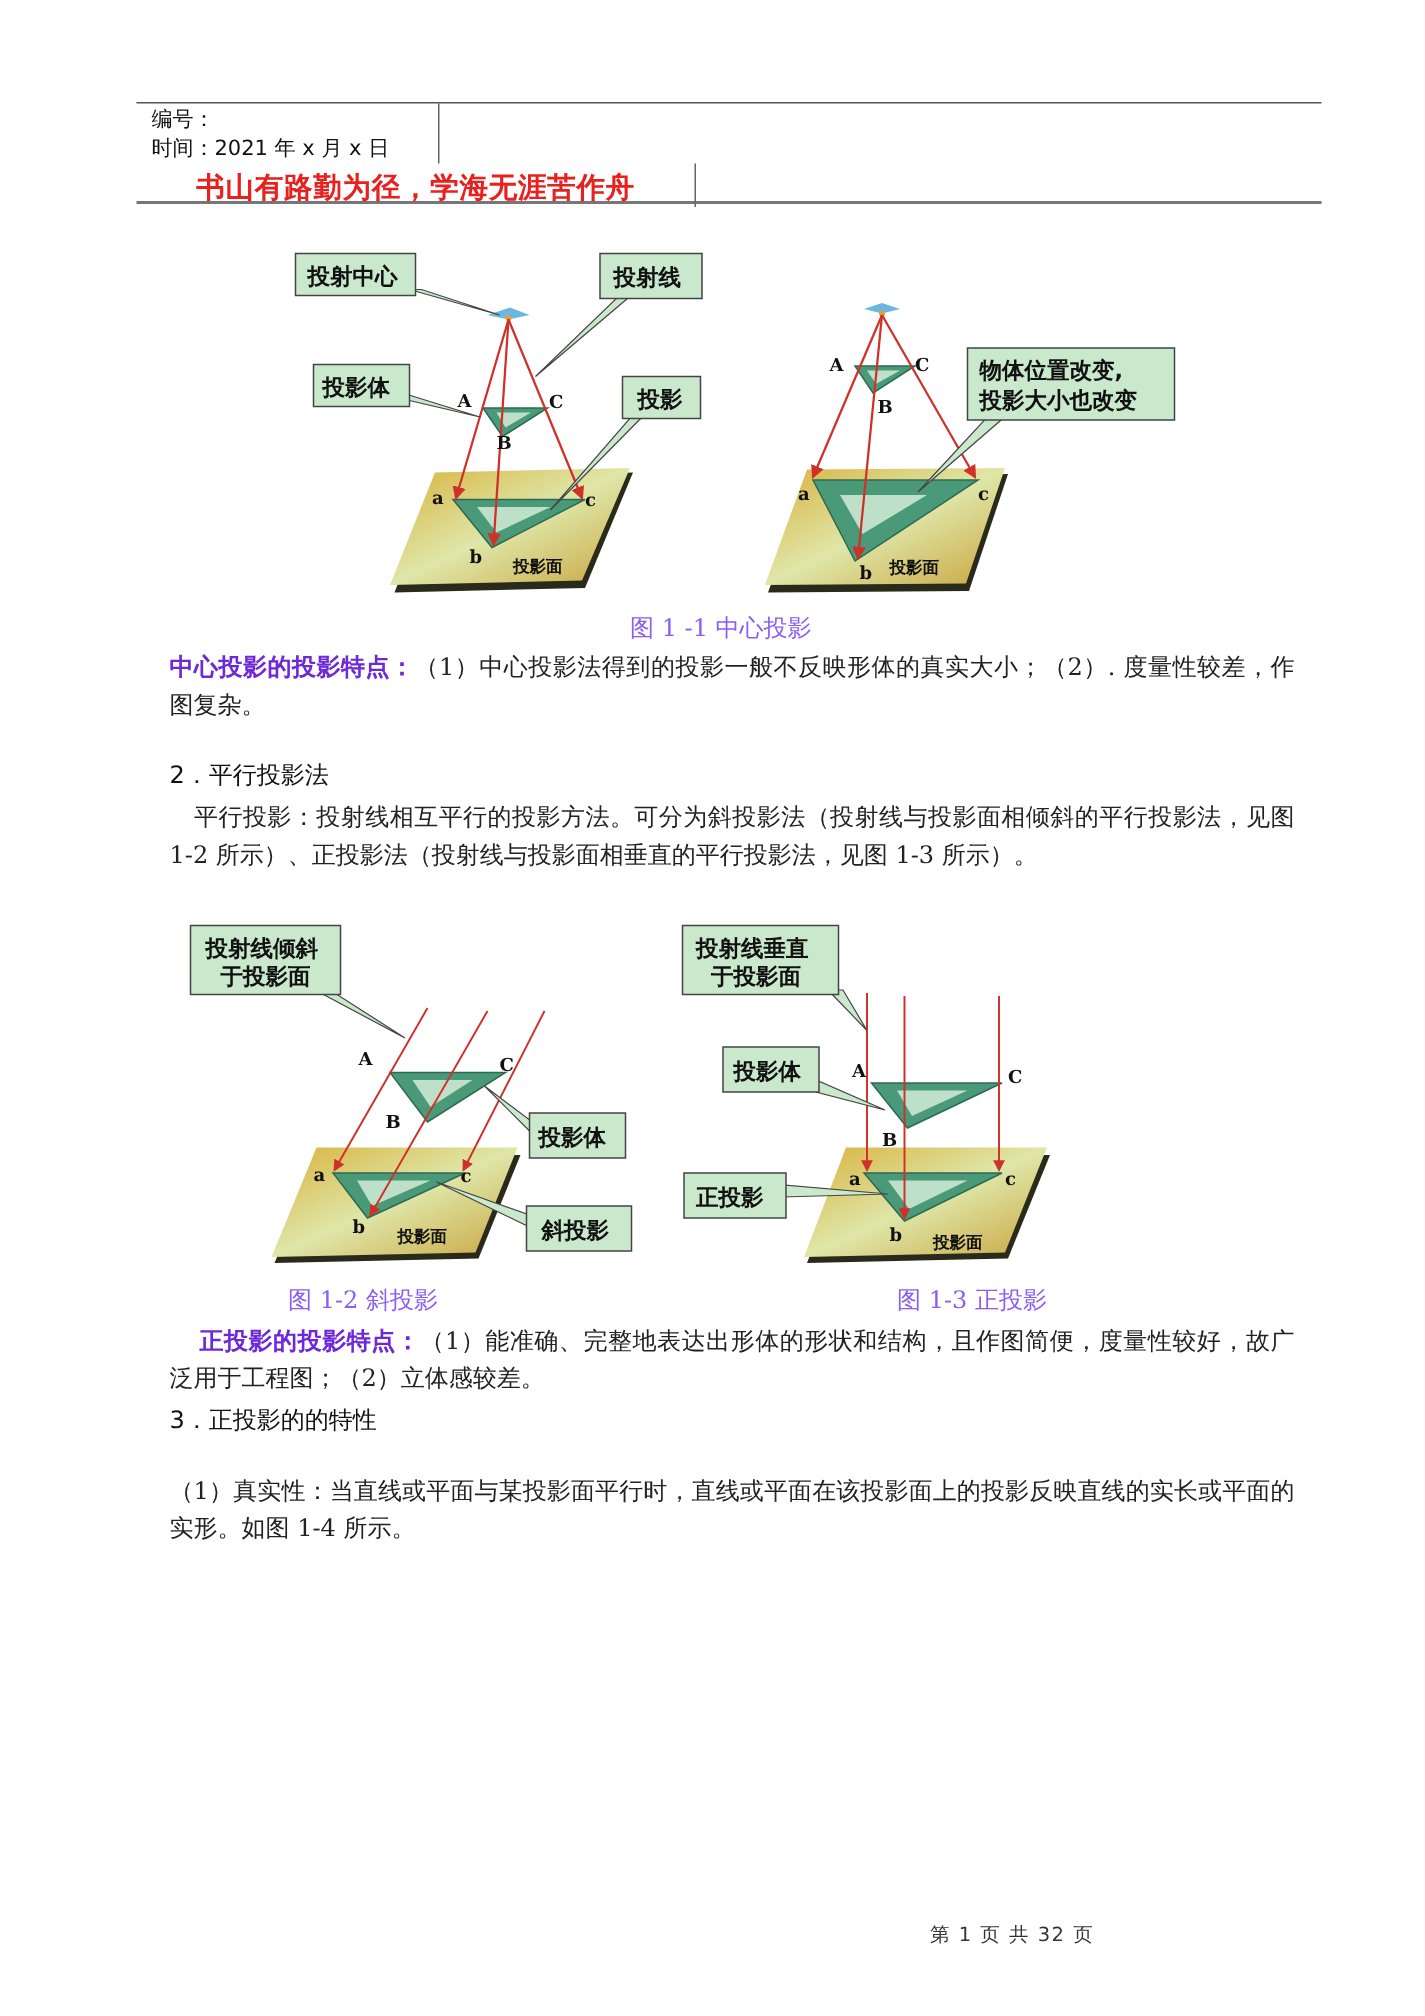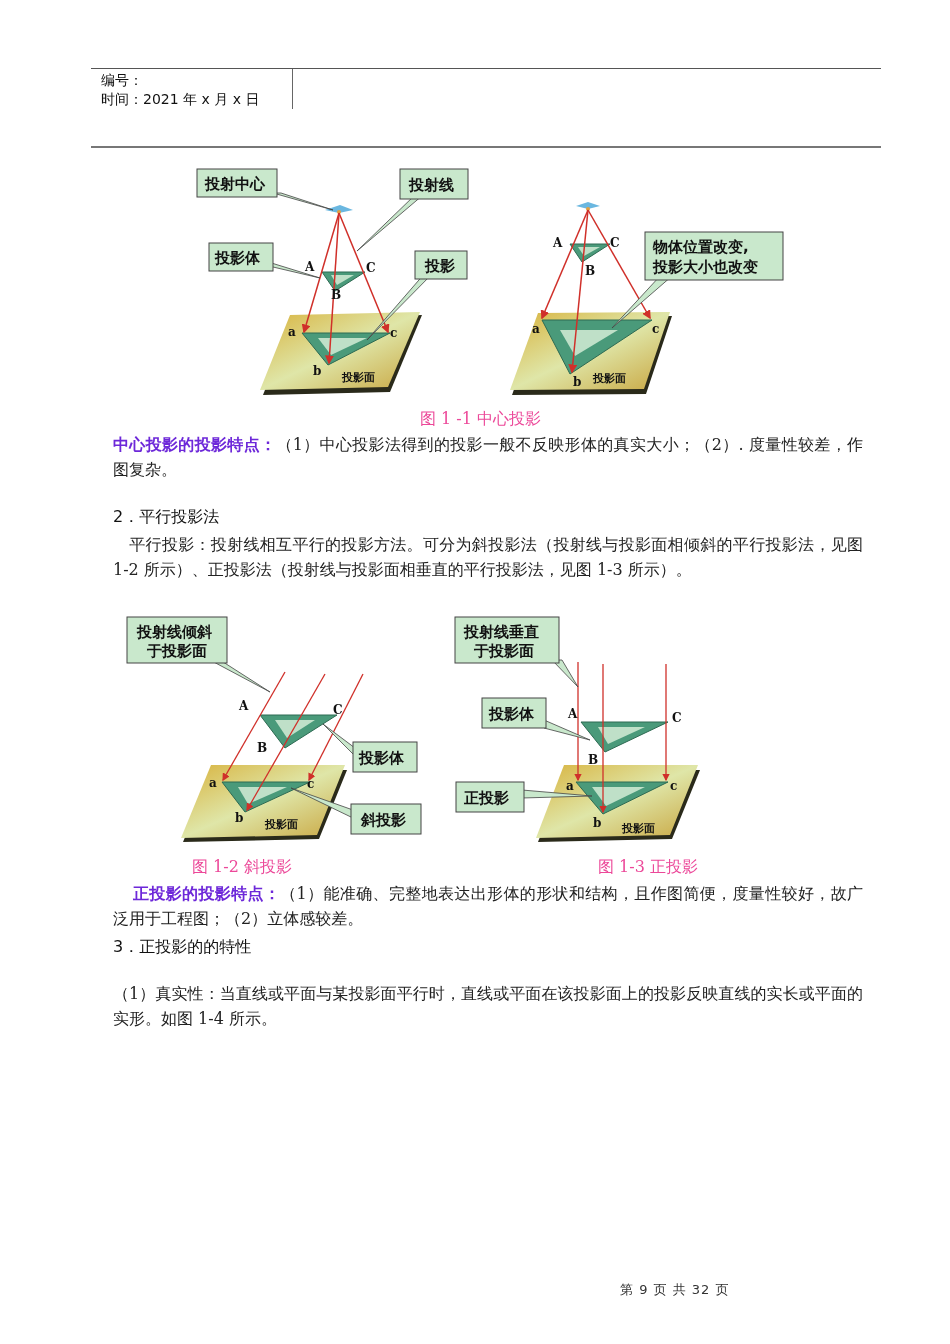--- a/index.html
+++ b/index.html
@@ -1,42 +1,43 @@
 <!DOCTYPE html>
 <html><head>
 <meta charset="utf-8">
 <style>
   * { margin: 0; padding: 0; box-sizing: border-box; }
   html, body { width: 950px; height: 1344px; background: #ffffff; }
   body { position: relative; font-family: "DejaVu Serif", "Liberation Serif", serif; color: #111; overflow: hidden; }
 
-  .header { position: absolute; left: 91px; top: 68px; width: 790px; height: 80px; border-top: 1.5px solid #555; border-bottom: 2px solid #777; display: flex; flex-direction: column; }
+  .header { position: absolute; left: 91px; top: 68px; width: 790px; height: 68px; border-top: 1.5px solid #555; border-bottom: 2px solid #777; display: flex; flex-direction: column; }
   .h-left { width: 202px; border-right: 1px solid #666; padding: 2px 0 0 10px; font-family: "DejaVu Sans", sans-serif; font-size: 14px; line-height: 19px; }
   .h-mid { width: 373px; border-right: 1px solid #666; display: flex; align-items: center; justify-content: center; color: #e8211f; font-family: "DejaVu Sans", sans-serif; font-size: 19px; font-weight: bold; letter-spacing: 0.5px; padding-top: 3px; }
   .h-right { flex: 1; display: flex; align-items: center; padding-left: 10px; font-family: "DejaVu Sans", sans-serif; font-size: 14px; padding-top: 3px; }
 
   .fig { position: absolute; }
-  .caption { position: absolute; font-size: 16px; line-height: 20px; color: #ec4899; }
+  .caption { position: absolute; font-size: 16px; line-height: 20px; color: #8b5cf6; }
   .para { position: absolute; left: 113px; width: 750px; font-size: 16px; line-height: 25px; color: #222; text-align: justify; }
   .bold { font-weight: bold; font-family: "DejaVu Sans", sans-serif; color: #6d28d9; }
   .heading { position: absolute; left: 113px; font-size: 16px; font-weight: normal; font-family: "DejaVu Sans", sans-serif; color: #111; }
   .footer { position: absolute; left: 620px; top: 1281px; font-size: 13px; color: #333; font-family: "DejaVu Sans", sans-serif; letter-spacing: 1px; }
   svg text { font-family: "DejaVu Sans", sans-serif; }
   svg .lbl { font-family: "DejaVu Serif", serif; font-weight: bold; font-size: 12px; fill: #111; }
   svg .call { font-weight: bold; font-size: 15px; fill: #111; }
   svg .plane-lbl { font-weight: bold; font-size: 11px; fill: #111; }
 </style>
 </head>
 <body>
 
 <div class="header">
   <div class="h-left">
     <div>编号：</div>
     <div>时间：2021 年 x 月 x 日</div>
   </div>
+  <div class="h-mid">书山有路勤为径，学海无涯苦作舟</div>
 </div>
 
 <svg class="fig" style="left:185px; top:155px;" width="310" height="245" viewBox="0 0 310 245">
   <defs>
     <linearGradient id="pl1" x1="0" y1="0" x2="1" y2="1">
       <stop offset="0" stop-color="#d8b23c"></stop>
         <stop offset="0.5" stop-color="#dfe6a8"></stop>
         <stop offset="1" stop-color="#c9a640"></stop>
     </linearGradient>
     <marker id="ar" markerWidth="6" markerHeight="6" refX="5" refY="3" orient="auto">
@@ -210,13 +211,13 @@
 <div class="caption" style="left:192px; top:857px;text-align:right;">图 1-2 斜投影</div>
 <div class="caption" style="left:598px; top:857px;">图 1-3 正投影</div>
 
 <div class="para" style="top:881px; text-indent:20px;">
   <span class="bold">正投影的投影特点：</span><span>（1）能准确、完整地表达出形体的形状和结构，且作图简便，度量性较好，故广泛用于工程图；（2）立体感较差。</span>
 </div>
 
 <div class="heading" style="top:937px;">3．正投影的的特性</div>
 <div class="para" style="top:981px;">（1）真实性：当直线或平面与某投影面平行时，直线或平面在该投影面上的投影反映直线的实长或平面的实形。如图 1-4 所示。</div>
 
-<div class="footer">第 9 页 共 32 页</div>
+<div class="footer">第 1 页 共 32 页</div>
 
 </body></html>

